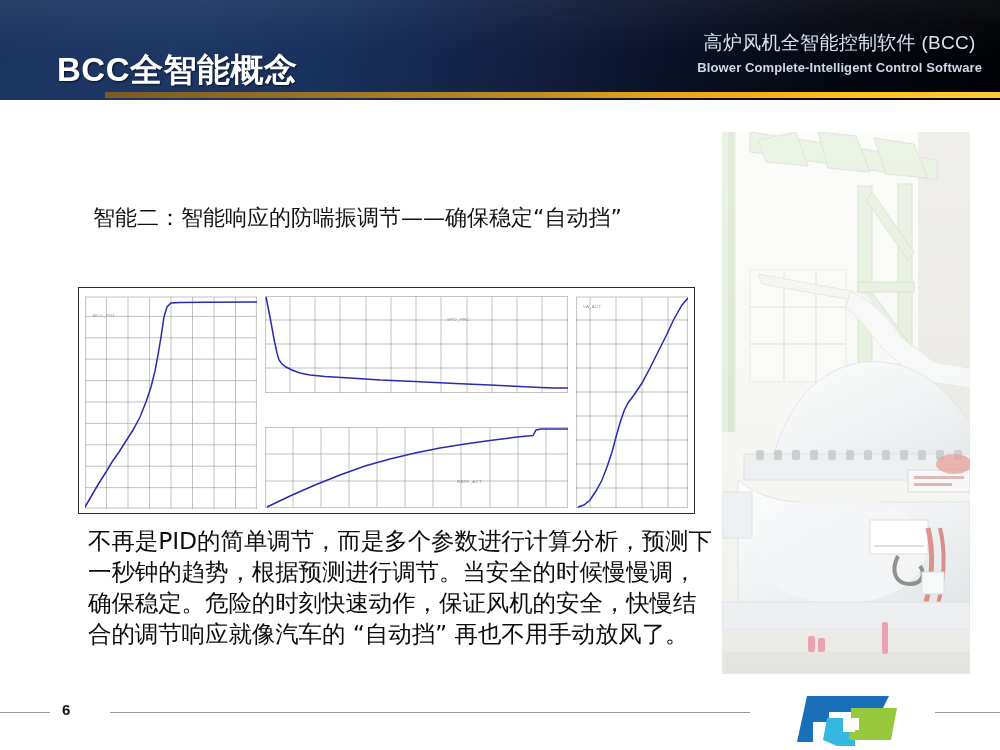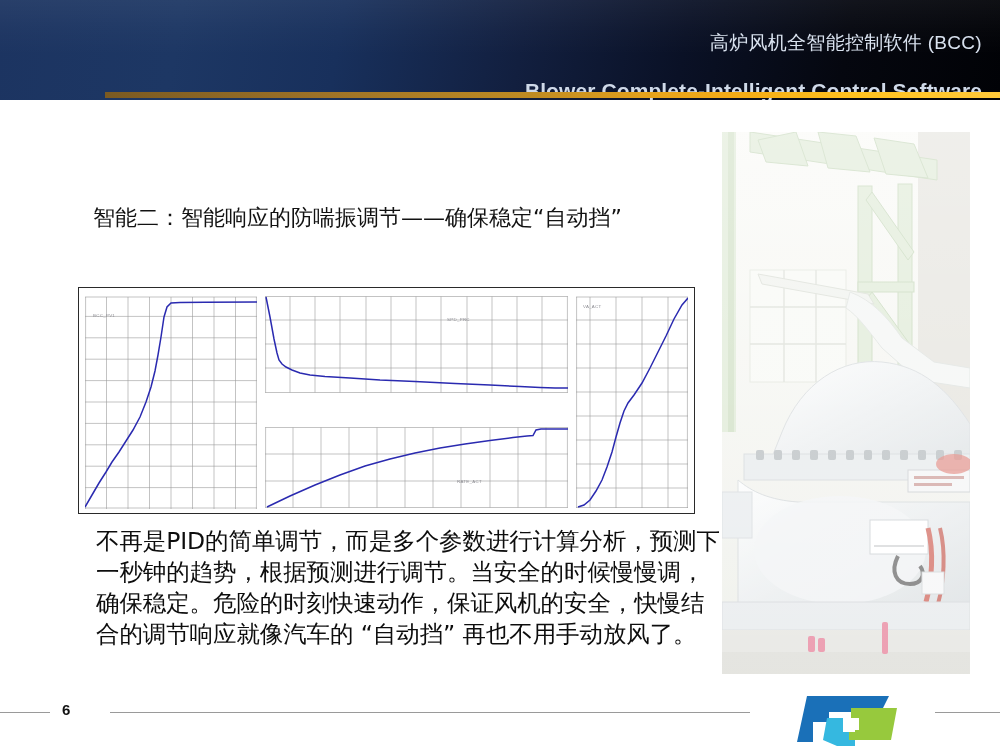--- a/index.html
+++ b/index.html
@@ -21,29 +21,29 @@
     background:linear-gradient(180deg,rgba(255,255,255,.055) 0%,rgba(255,255,255,.02) 30%,rgba(255,255,255,0) 55%);
     pointer-events:none;
   }
   .header-title{
     position:absolute;left:57px;top:48px;
     font-size:33px;font-weight:bold;color:#ffffff;
     letter-spacing:.5px;white-space:nowrap;
     text-shadow:1px 1px 2px rgba(0,0,0,.65);
   }
   .header-right{
-    position:absolute;right:18px;top:30px;text-align:right;
+    position:absolute;right:18px;top:30px;text-align:center;
   }
   .header-cn{
     font-size:19px;color:#d9e2ef;font-weight:500;white-space:nowrap;
     line-height:26px;letter-spacing:.3px;
   }
   .header-en{
-    font-size:21px;color:#cfd9e8;font-weight:bold;white-space:nowrap;
-    line-height:24px;letter-spacing:.1px;margin-top:23px;
+    font-size:13px;color:#cfd9e8;font-weight:bold;white-space:nowrap;
+    line-height:24px;letter-spacing:.1px;
   }
   .header-rule{
     position:absolute;left:105px;top:92px;width:895px;height:6px;
     background:linear-gradient(90deg,#7a5a22 0%,#9d7227 24%,#c08c22 48%,#e8a41b 62%,#f5ad16 72%,#ffc220 84%,#ffc93a 100%);
   }
 
   
   .subtitle{
     position:absolute;left:93px;top:203px;
     font-size:22px;color:#121212;white-space:nowrap;
@@ -61,21 +61,21 @@
     position:absolute;font-size:4.4px;color:#8d8d93;letter-spacing:.3px;
     font-family:"Liberation Sans",sans-serif;white-space:nowrap;
   }
   .pane-left  {left:6px;  top:7px;  width:172px;height:214px;}
   .pane-topmid{left:186px;top:7px;  width:303px;height:99px;}
   .pane-botmid{left:186px;top:138px;width:303px;height:83px;}
   .pane-right {left:497px;top:7px;  width:112px;height:214px;}
 
   
   .body-text{
-    position:absolute;left:96px;top:526px;width:626px;
+    position:absolute;left:88px;top:526px;width:626px;
     font-size:23.5px;line-height:31px;color:#0d0d0d;
     font-family:"DejaVu Sans","Liberation Sans",sans-serif;
     letter-spacing:-0.1px;
   }
 
   
   .photo{
     position:absolute;left:722px;top:132px;width:248px;height:542px;
     overflow:hidden;background:#eef2ea;
   }
@@ -103,20 +103,21 @@
   .footer-logo{
     position:absolute;left:793px;top:692px;width:115px;height:56px;
   }
   .footer-logo svg{display:block;}
 </style>
 </head>
 <body>
 
 <div class="header">
   <div class="header-sheen"></div>
+  <div class="header-title">BCC全智能概念</div>
   <div class="header-right">
     <div class="header-cn">高炉风机全智能控制软件 (BCC)</div>
     <div class="header-en">Blower Complete-Intelligent Control Software</div>
   </div>
 </div>
 <div class="header-rule"></div>
 
 <div class="subtitle">智能二：智能响应的防喘振调节——确保稳定“自动挡”</div>
 
 <div class="chart-panel">

